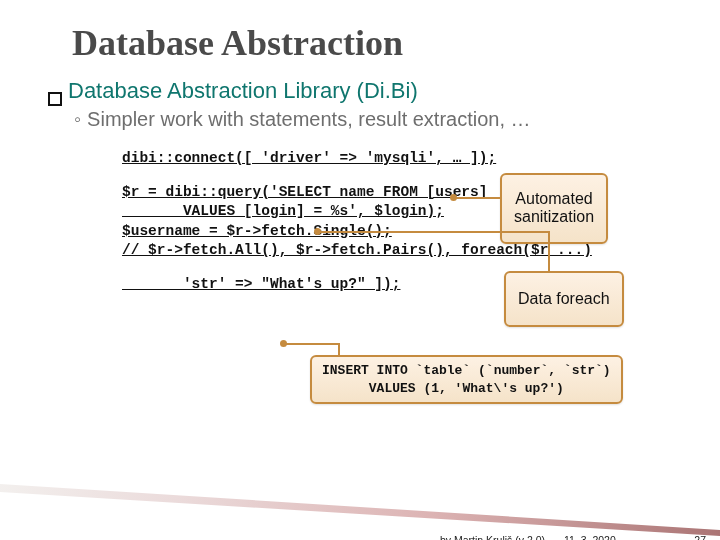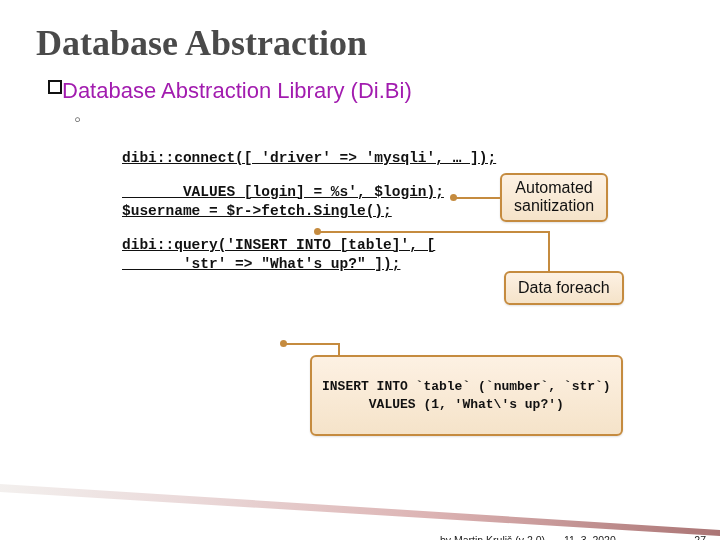--- a/index.html
+++ b/index.html
@@ -10,29 +10,31 @@
     font-family: "Segoe UI", Arial, sans-serif;
     position: relative;
     overflow: hidden;
   }
   .title {
     font-family: Georgia, "Times New Roman", serif;
     font-size: 36px;
     font-weight: 600;
     color: #4a4a4a;
     padding: 22px 0 0 36px;
+    margin-left: 36px;
   }
   .body {
     padding: 14px 36px 0 48px;
   }
   .bullet-line {
     display: flex;
-    align-items: flex-start;
+    align-items: flex-end;
+    gap: 6px;
     font-size: 22px;
-    color: #a21caf;
+    color: #0f766e;
   }
   .bullet-box {
     width: 14px;
     height: 14px;
     border: 2px solid #111;
     flex: 0 0 auto;
     position: relative;
     top: 2px;
   }
   .sub-line {
@@ -60,30 +62,30 @@
 
   .callout {
     position: absolute;
     border: 2px solid #c58b3f;
     border-radius: 6px;
     background: linear-gradient(#fdf1e3, #f5e3c9);
     font-family: "Segoe UI", Arial, sans-serif;
     font-weight: 400;
     font-size: 16px;
     color: #111;
-    padding: 4px 12px;
+    padding: 15px 12px;
     text-align: center;
     box-shadow: 0 1px 2px rgba(0,0,0,0.12);
   }
   .callout-wide {
     font-family: "Courier New", monospace;
     font-size: 13px;
     font-weight: bold;
     white-space: pre;
-    padding: 21px 10px;
+    padding: 5px 10px;
   }
   .conn {
     position: absolute;
     background: #c58b3f;
   }
   .conn-dot {
     position: absolute;
     width: 7px; height: 7px;
     border-radius: 50%;
     background: #c58b3f;
@@ -112,29 +114,31 @@
 
 <div class="title">Database Abstraction</div>
 
 <div class="body">
   <div class="bullet-line">
     <span class="bullet-box"></span>
     <span>Database Abstraction Library (Di.Bi)</span>
   </div>
   <div class="sub-line">
     <span class="sub-bullet">◦</span>
+    <span>Simpler work with statements, result extraction, …</span>
   </div>
 
   <div class="code-area">
     <div class="code-line">dibi::connect([ 'driver' =&gt; 'mysqli', … ]);</div>
     <div class="spacer"></div>
+    <div class="code-line">$r = dibi::query('SELECT name FROM [users]</div>
     <div class="code-line">       VALUES [login] = %s', $login);</div>
     <div class="code-line">$username = $r-&gt;fetch.Single();</div>
+    <div class="code-line">// $r-&gt;fetch.All(), $r-&gt;fetch.Pairs(), foreach($r ...)</div>
     <div class="spacer"></div>
-    <div class="code-line">dibi::query('INSERT INTO [table]', [</div>
     <div class="code-line">       'str' =&gt; "What's up?" ]);</div>
 
     <div class="callout" style="top:42px; left:452px; white-space:pre-line; line-height:1.15;">Automated
 sanitization</div>
     <div class="conn" style="top:66px; left:406px; width:46px; height:2px;"></div>
     <div class="conn-dot" style="top:63px; left:402px;"></div>
 
     <div class="callout" style="top:140px; left:456px;">Data foreach</div>
     <div class="conn" style="top:100px; left:500px; width:2px; height:40px;"></div>
     <div class="conn" style="top:100px; left:270px; width:232px; height:2px;"></div>

